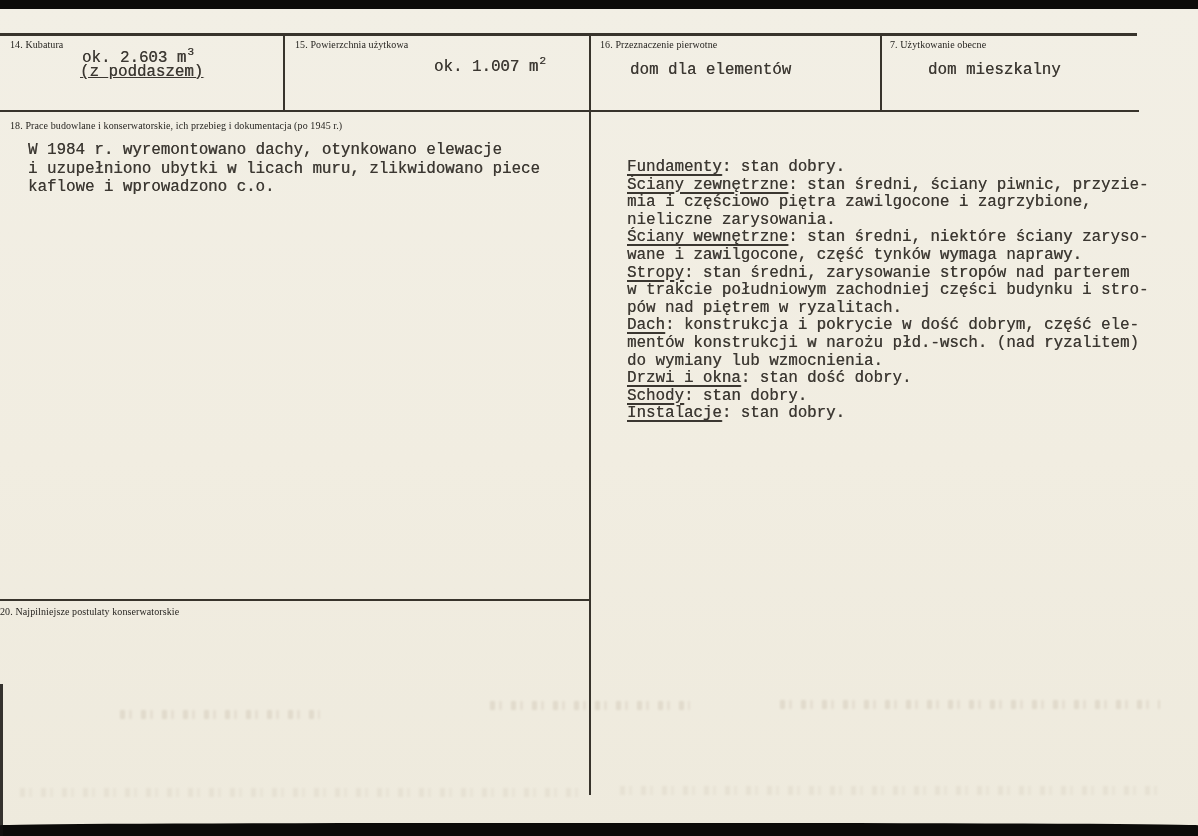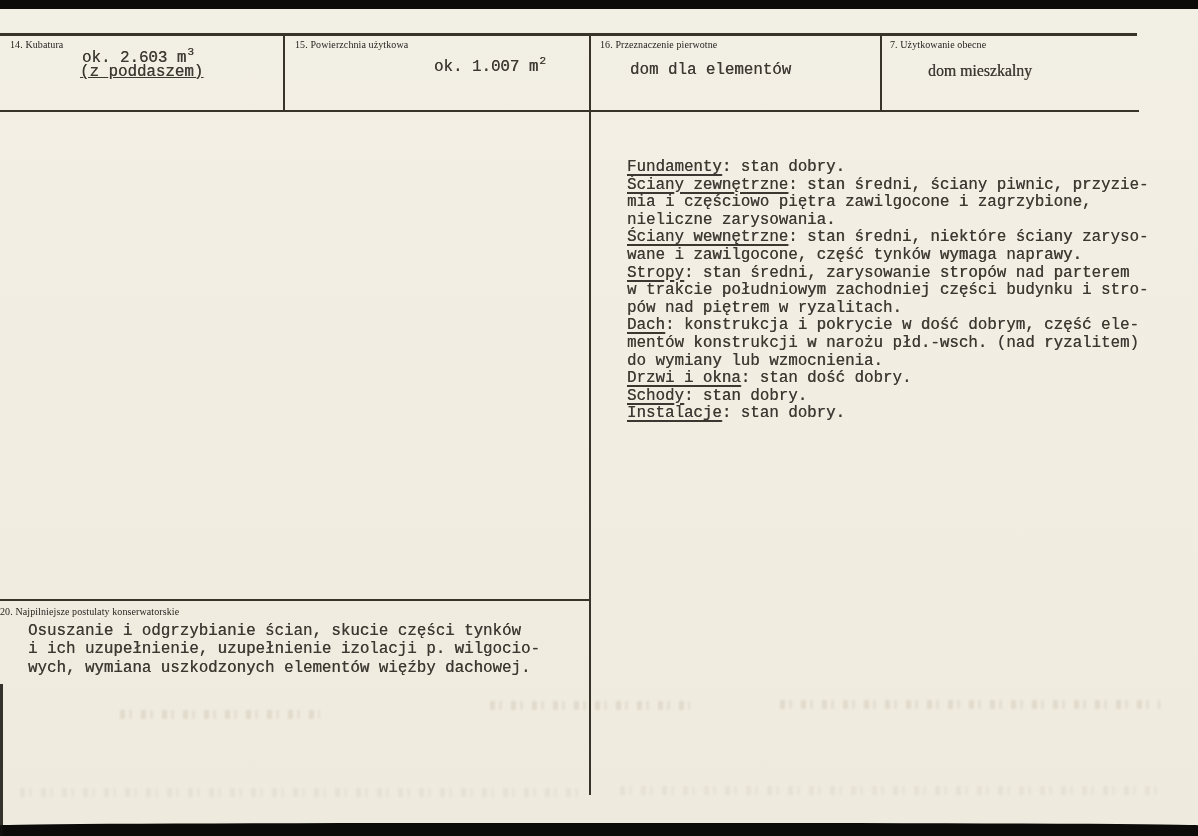--- a/index.html
+++ b/index.html
@@ -54,29 +54,30 @@
   <div class="typed" style="left:82px;top:44px;"><span>ok. 2.603 m</span><sup>3</sup></div>
   <div class="typed" style="left:80px;top:63px;text-decoration:underline;">(z poddaszem)</div>
 
   <div class="label" style="left:295px;top:38px;text-align:right;">15. Powierzchnia użytkowa</div>
   <div class="typed" style="left:434px;top:53px;"><span>ok. 1.007 m</span><sup>2</sup></div>
 
   <div class="label" style="left:600px;top:38px;text-align:right;">16. Przeznaczenie pierwotne</div>
   <div class="typed" style="left:630px;top:61px;">dom dla elementów</div>
 
   <div class="label" style="left:890px;top:38px;">7. Użytkowanie obecne</div>
-  <div class="typed" style="left:928px;top:61px;font-family:Liberation Serif, serif;">dom mieszkalny</div>
+  <div class="typed" style="left:928px;top:61px;">dom mieszkalny</div>
 
+  <div class="label" style="left:10px;top:119px;">18. Prace budowlane i konserwatorskie, ich przebieg i dokumentacja (po 1945 r.)</div>
+  <div class="typed f18-text">W 1984 r. wyremontowano dachy, otynkowano elewacje
+i uzupełniono ubytki w licach muru, zlikwidowano piece
+kaflowe i wprowadzono c.o.</div>
 
   <div class="typed f19-text" id="f19-lines"><div><span class="u">Fundamenty</span>: stan dobry.</div><div><span class="u">Ściany zewnętrzne</span>: stan średni, ściany piwnic, przyzie-</div><div>mia i częściowo piętra zawilgocone i zagrzybione,</div><div>nieliczne zarysowania.</div><div><span class="u">Ściany wewnętrzne</span>: stan średni, niektóre ściany zaryso-</div><div>wane i zawilgocone, część tynków wymaga naprawy.</div><div><span class="u">Stropy</span>: stan średni, zarysowanie stropów nad parterem</div><div>w trakcie południowym zachodniej części budynku i stro-</div><div>pów nad piętrem w ryzalitach.</div><div><span class="u">Dach</span>: konstrukcja i pokrycie w dość dobrym, część ele-</div><div>mentów konstrukcji w narożu płd.-wsch. (nad ryzalitem)</div><div>do wymiany lub wzmocnienia.</div><div><span class="u">Drzwi i okna</span>: stan dość dobry.</div><div><span class="u">Schody</span>: stan dobry.</div><div><span class="u">Instalacje</span>: stan dobry.</div></div>
 
   <div class="label" style="left:0;top:605px;">20. Najpilniejsze postulaty konserwatorskie</div>
-  <div class="typed f20-text">Osuszanie i odgrzybianie ścian, skucie części tynków
-i ich uzupełnienie, uzupełnienie izolacji p. wilgocio-
-wych, wymiana uszkodzonych elementów więźby dachowej.</div>
 
   <div class="smudge" style="left:120px;top:710px;width:200px;"></div>
   <div class="smudge" style="left:490px;top:701px;width:200px;"></div>
   <div class="smudge" style="left:780px;top:700px;width:380px;"></div>
   <div class="smudge faint" style="left:20px;top:788px;width:560px;"></div>
   <div class="smudge faint" style="left:620px;top:786px;width:540px;"></div>
 
 </div>
 
 </body></html>

